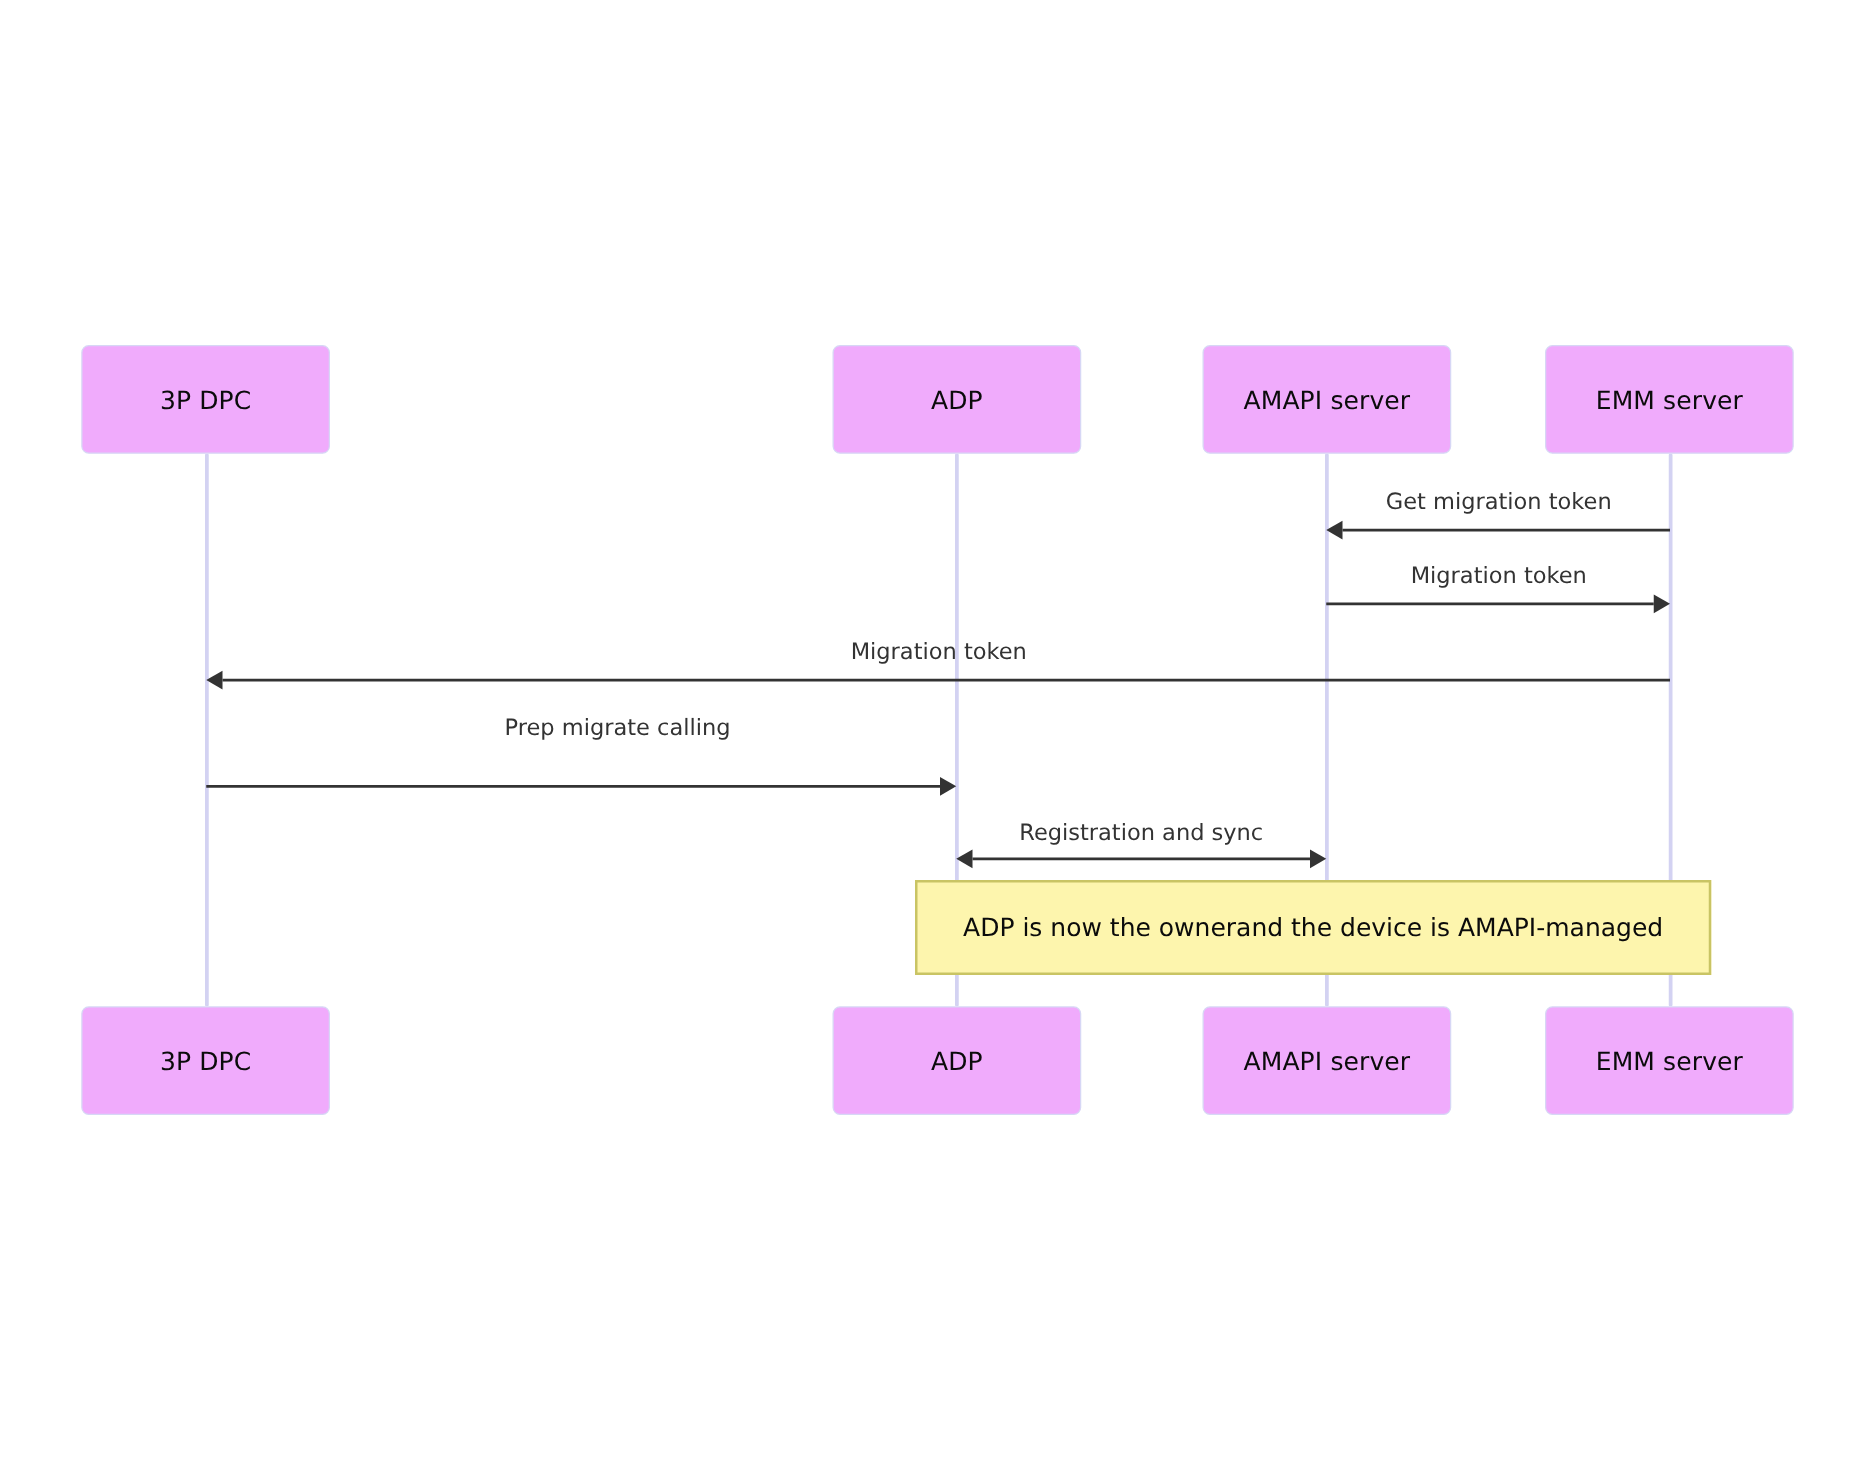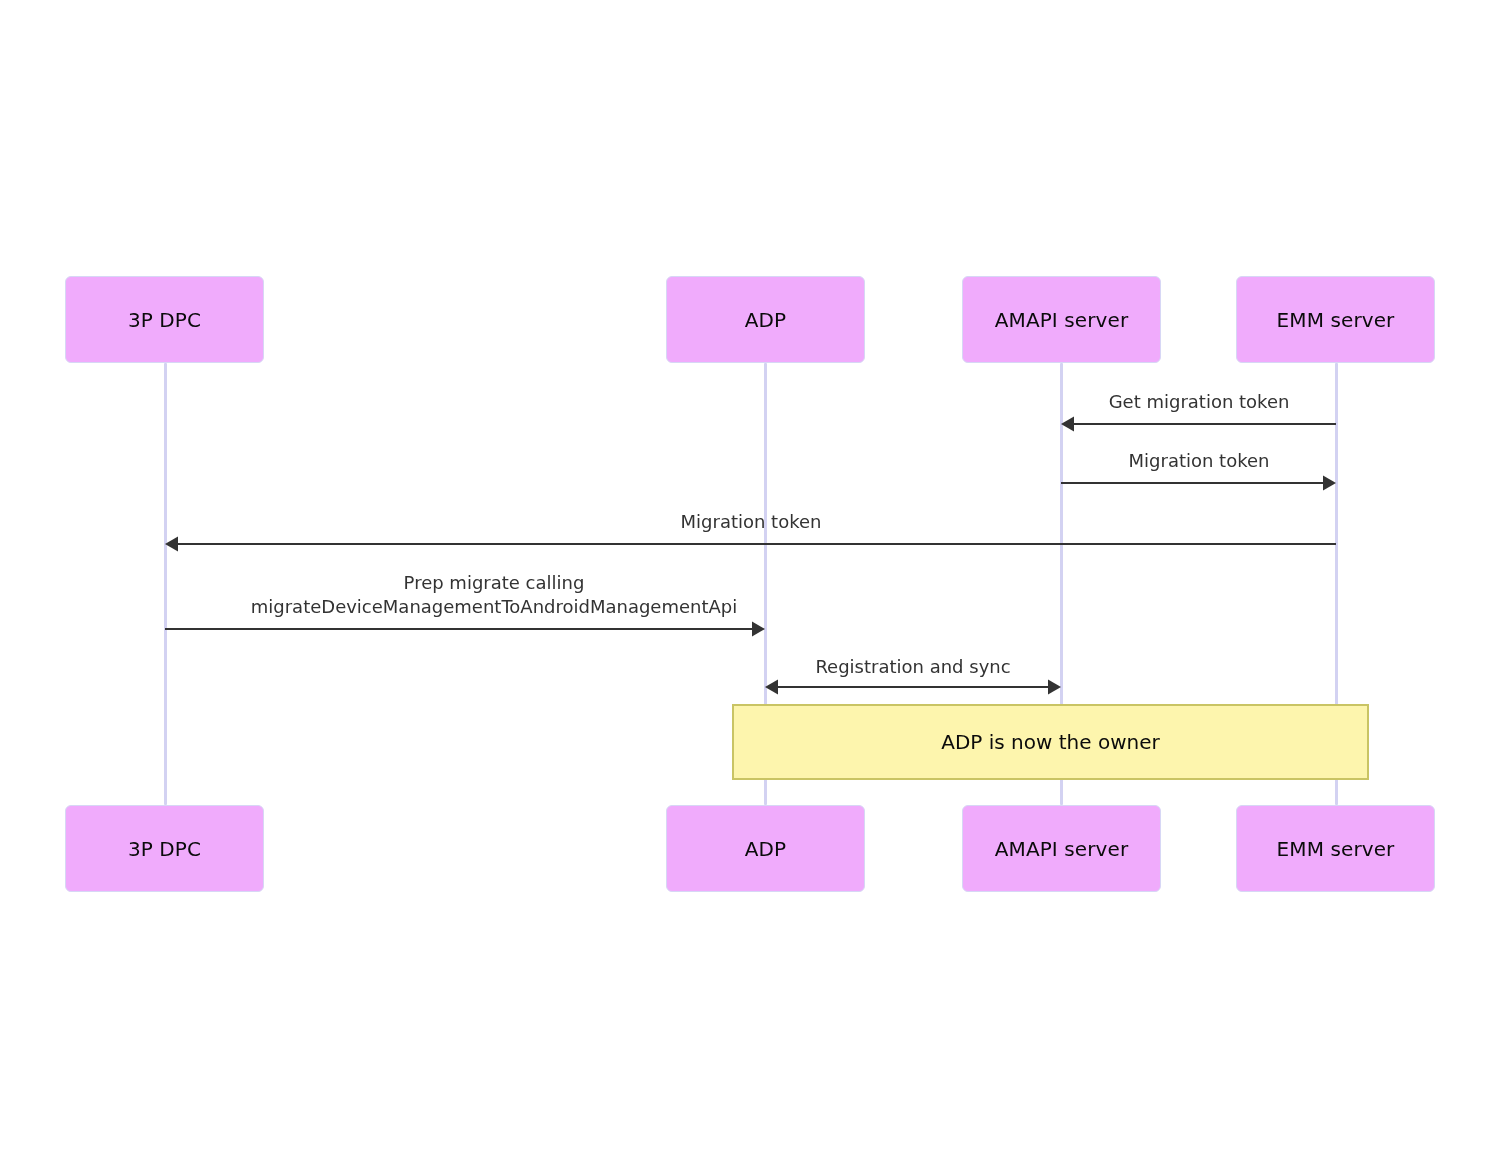--- a/index.html
+++ b/index.html
@@ -139,23 +139,24 @@
   <div id="labels-layer">
       <div class="msg-label" style="left: 1199px; top: 390px;">
         <div>Get migration token</div>
       </div>
       <div class="msg-label" style="left: 1199px; top: 449px;">
         <div>Migration token</div>
       </div>
       <div class="msg-label" style="left: 751px; top: 510px;">
         <div>Migration token</div>
       </div>
-      <div class="msg-label multi" style="left: 466px; top: 571px; margin-left: 28px;"><div>Prep migrate calling</div><div>migrateDeviceManagementToAndroidManagementApi</div></div>
+      <div class="msg-label multi" style="left: 466px; top: 571px; margin-left: 28px;"><div>Prep migrate calling</div></div>
       <div class="msg-label" style="left: 913px; top: 655px;">
         <div>Registration and sync</div>
       </div>
     </div>
   <div id="notes-layer">
       <div class="note-box" style="left: 732px; top: 704px; width: 637px; height: 76px;">
         <span class="note-line">ADP is now the owner</span>
+        <span class="note-line">and the device is AMAPI-managed</span>
       </div>
     </div>
 </div>
 
 </body></html>

